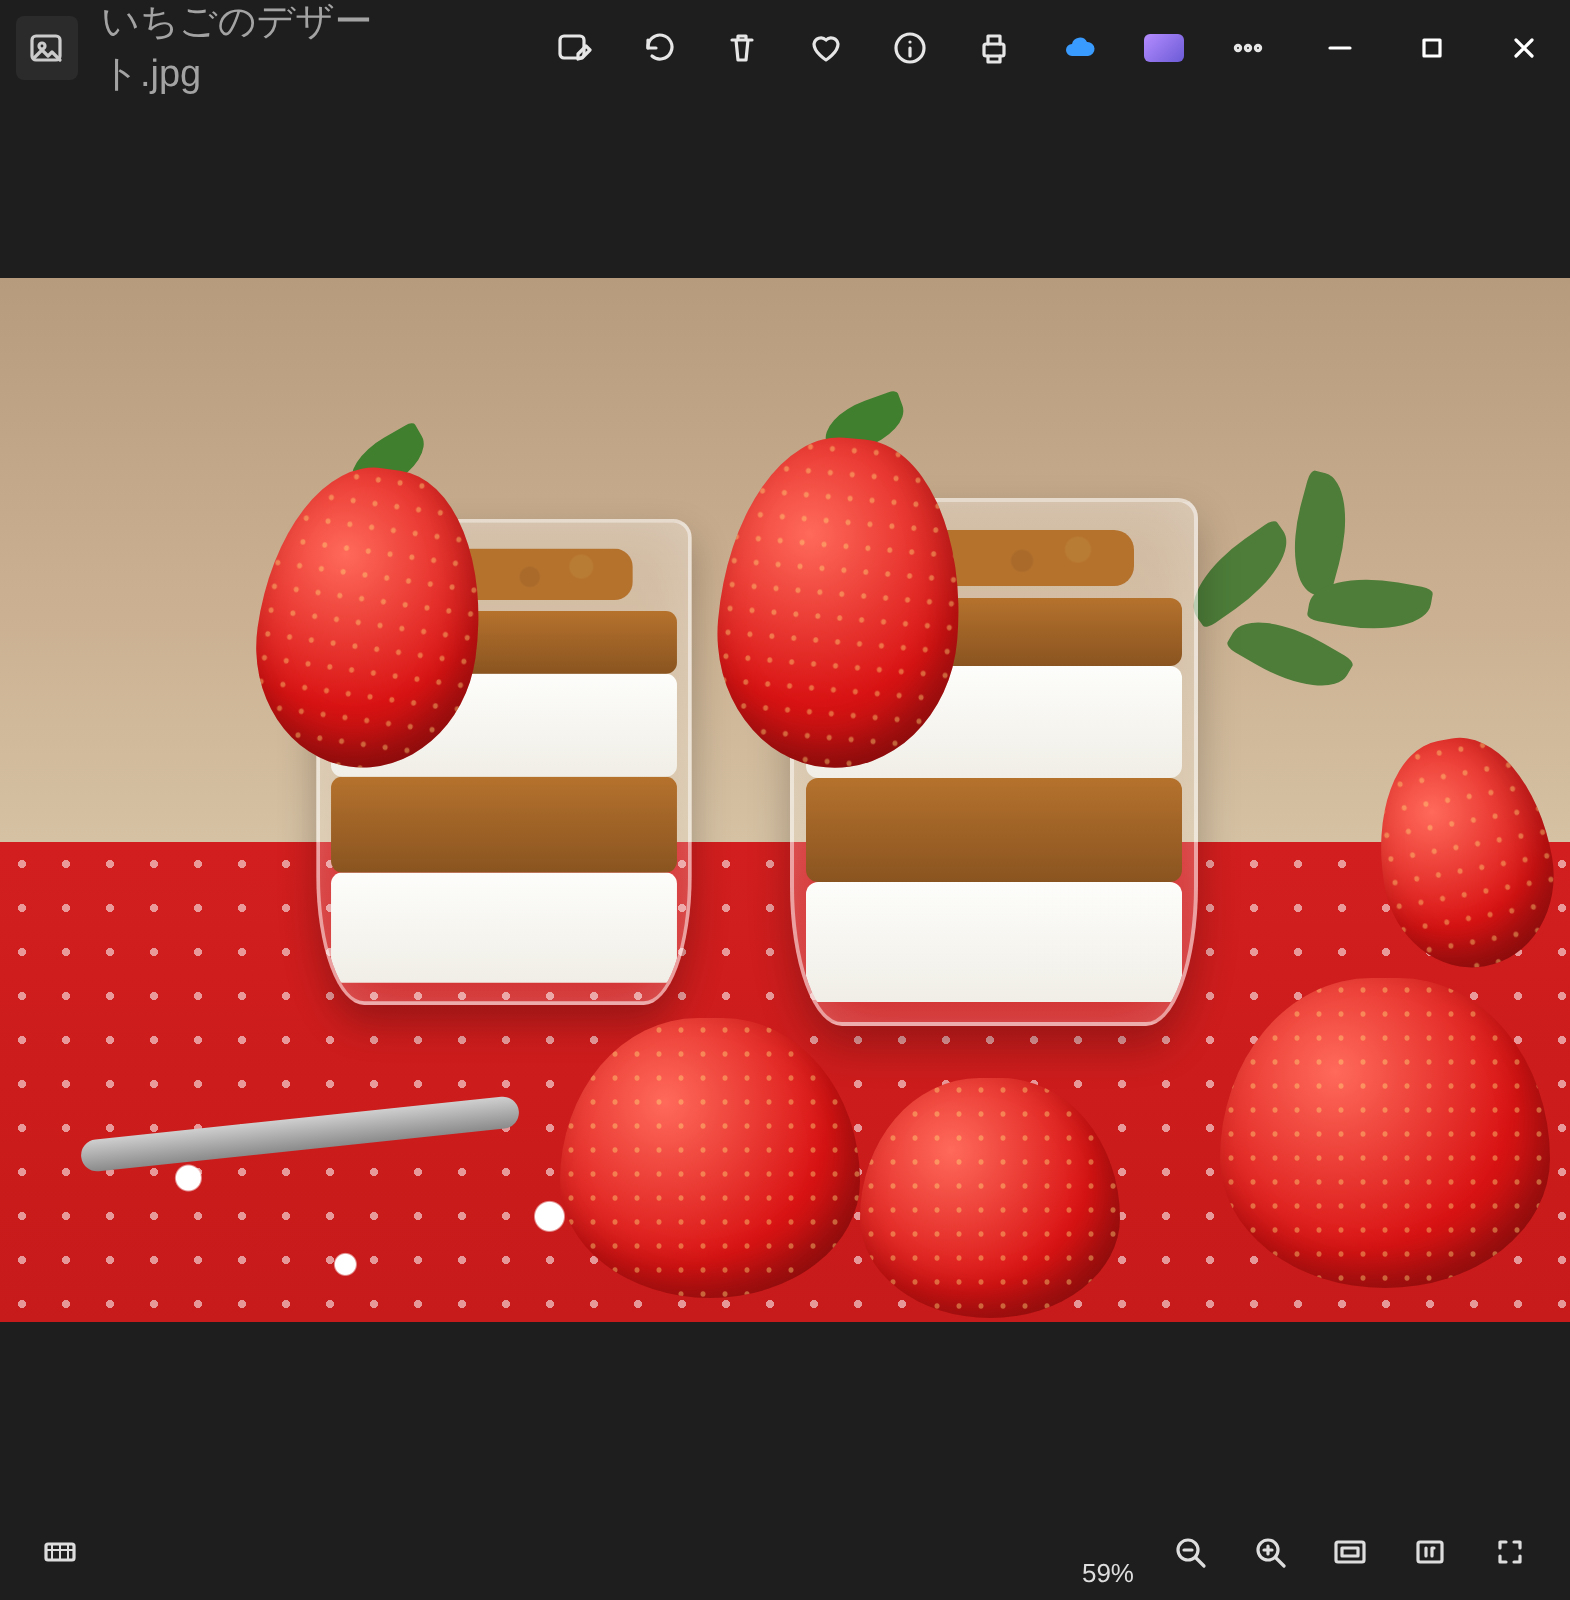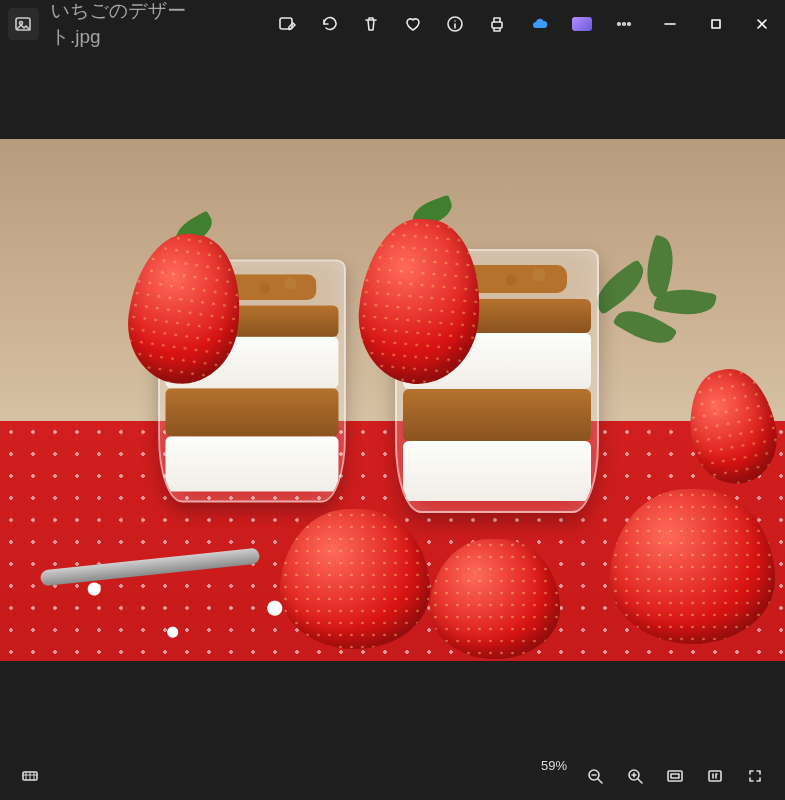--- a/index.html
+++ b/index.html
@@ -45,21 +45,21 @@
   .plant{position:absolute;left:560px;top:95px;width:170px;height:150px}
   .plant span{position:absolute;width:60px;height:26px;background:#4d7d39;border-radius:70% 10% 70% 10%}
   .plant span:nth-child(1){left:30px;top:40px;transform:rotate(-35deg)}
   .plant span:nth-child(2){left:70px;top:20px;transform:rotate(-75deg)}
   .plant span:nth-child(3){left:95px;top:55px;transform:rotate(10deg)}
   .plant span:nth-child(4){left:55px;top:80px;transform:rotate(30deg)}
   .fork{position:absolute;left:40px;top:420px;width:220px;height:16px;background:linear-gradient(180deg,#cfcfcf,#8a8a8a);border-radius:8px;transform:rotate(-6deg)}
   
   .statusbar{height:48px;display:flex;align-items:center;padding:0 12px;gap:6px}
   .sb-left{display:flex;gap:6px}
-  .sb-right{margin-left:auto;display:flex;align-items:flex-start;gap:4px}
+  .sb-right{margin-left:auto;display:flex;align-items:flex-end;gap:4px}
   .sb-btn{width:36px;height:36px;display:flex;align-items:center;justify-content:center;color:#ddd;cursor:pointer;border-radius:4px}
   .zoom{font-size:13px;color:#ddd;padding:0 6px;cursor:pointer}
   svg{width:18px;height:18px;fill:none;stroke:currentColor;stroke-width:1.6;stroke-linecap:round;stroke-linejoin:round}
   .cloud svg{stroke:#3a9bff;fill:#3a9bff}
   .clip{width:20px;height:14px;border-radius:3px;background:linear-gradient(135deg,#b58cff,#6b5bd6)}
 </style>
 </head>
 <body>
 
 <div class="titlebar">

